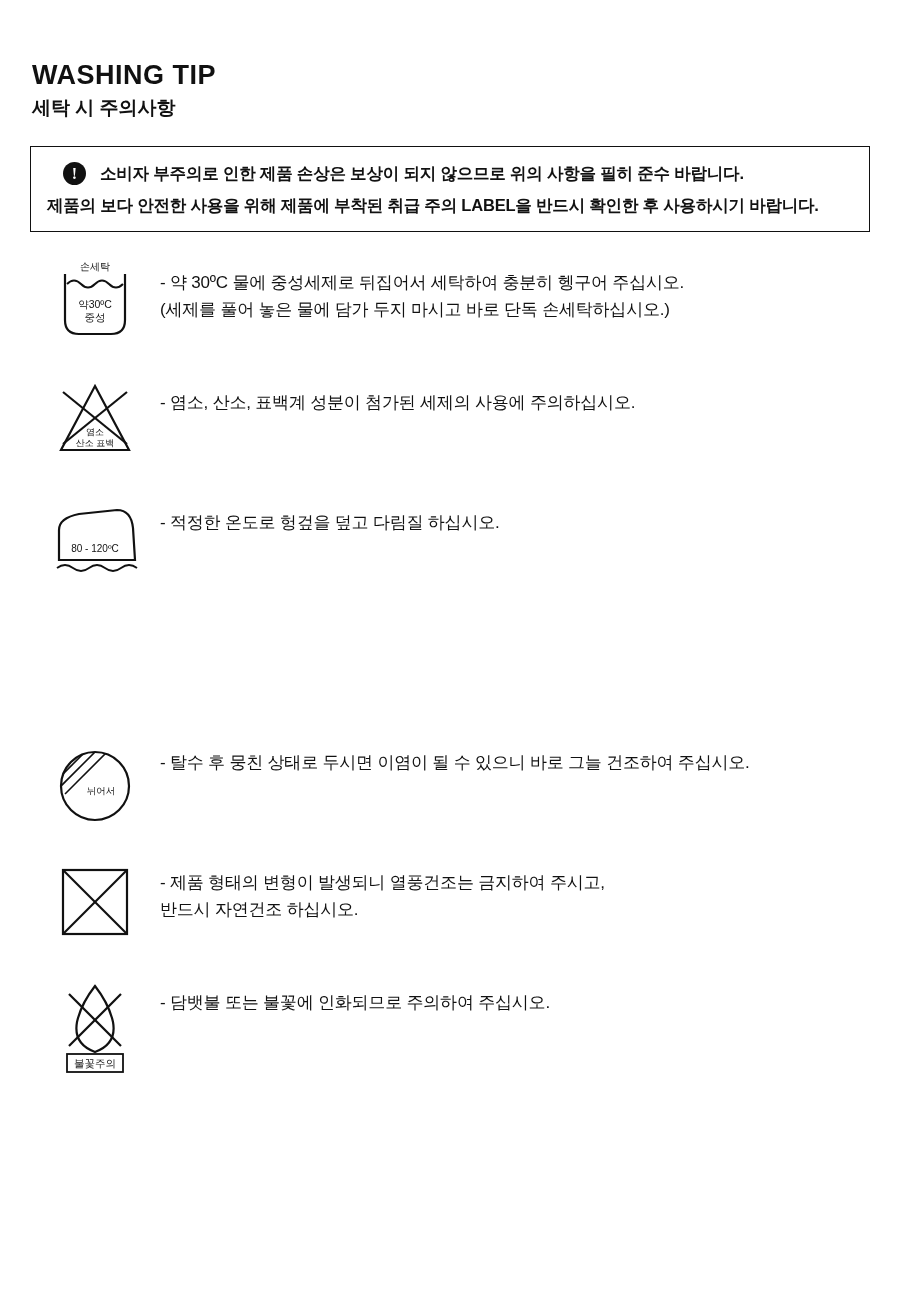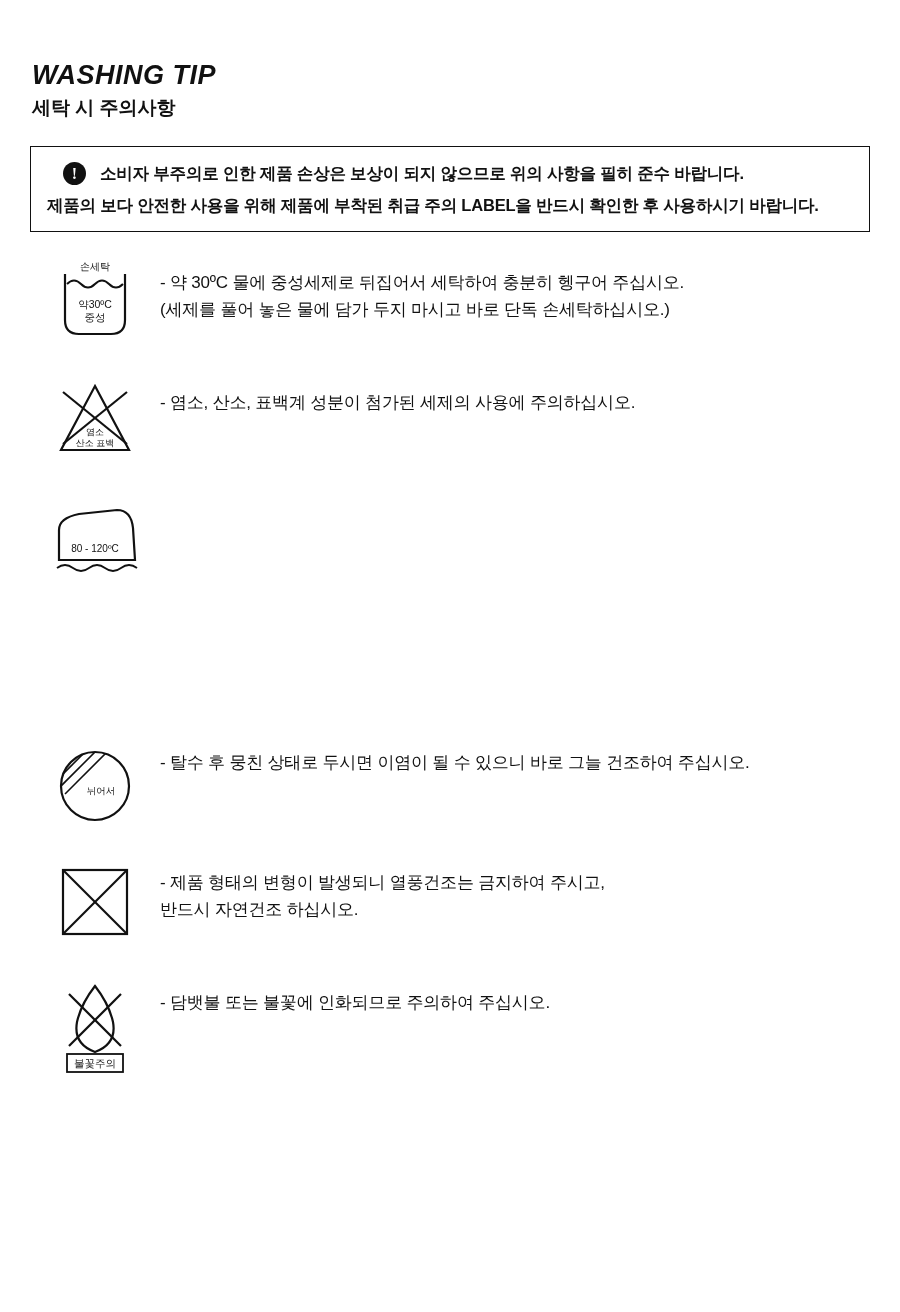--- a/index.html
+++ b/index.html
@@ -26,21 +26,20 @@
   
   .title-block {
     margin-left: 2px;
   }
   .title-main {
     font-size: 27px;
     font-weight: bold;
     letter-spacing: 0.5px;
     line-height: 1.15;
     margin: 0 0 6px 0;
-    font-style: italic;
   }
   .title-sub {
     font-size: 19px;
     font-weight: bold;
     line-height: 1.2;
     margin: 0;
   }
 
   
   .notice {
@@ -162,20 +161,21 @@
     </div>
 
     <div class="care-row">
       <div class="icon-cell">
         <svg class="icon-svg" width="100" height="84" viewBox="0 0 100 84">
           <path d="M14 62 L14 32 Q14 20 34 16 L72 12 Q86 12 88 30 L90 62 Z" fill="none" stroke="#111" stroke-width="2.2"></path>
           <path d="M12 70 q8 -6 16 0 t16 0 t16 0 t16 0 t16 0" fill="none" stroke="#111" stroke-width="1.8"></path>
           <text x="50" y="54" font-size="10" text-anchor="middle">80 - 120ºC</text>
         </svg>
       </div>
+      <div class="desc-cell">- 적정한 온도로 헝겊을 덮고 다림질 하십시오.</div>
     </div>
 
     <div class="care-row">
     </div>
 
     <div class="care-row">
       <div class="icon-cell">
         <svg class="icon-svg" width="96" height="96" viewBox="0 0 96 96">
           <defs>
             <clipPath id="circClip">

